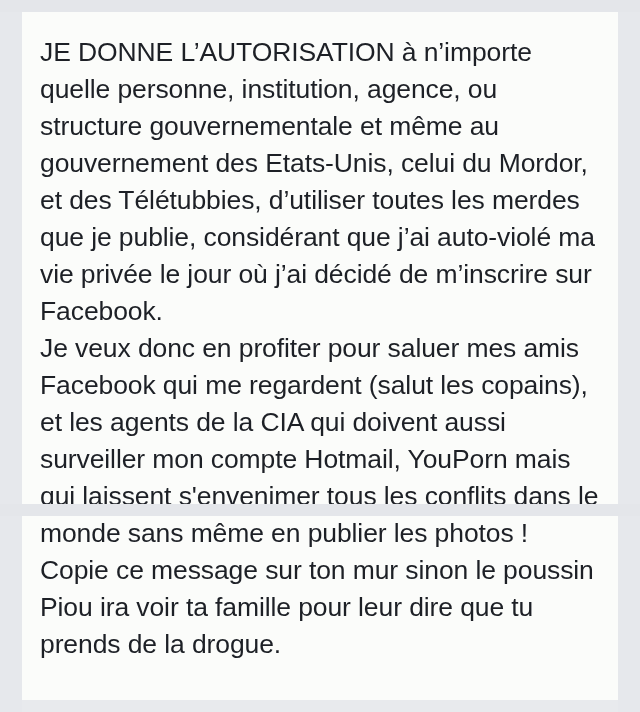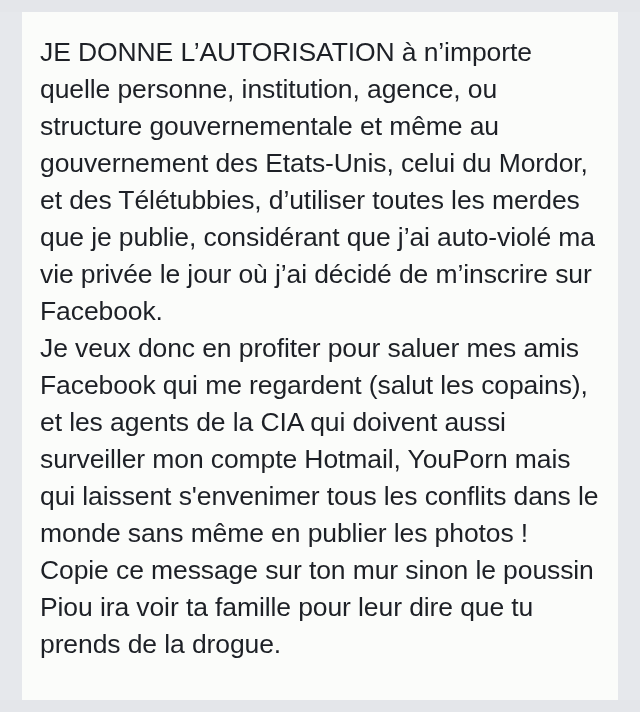--- a/index.html
+++ b/index.html
@@ -9,21 +9,21 @@
   body {
     width: 640px;
     height: 712px;
     background: #e8eaed;
     font-family: "Liberation Sans", sans-serif;
     overflow: hidden;
   }
   .screen {
     position: relative;
     width: 640px;
-    height: 712px;
+    height: 516px;
     background: #e8eaed;
     box-sizing: border-box;
   }
   .top-strip {
     position: absolute;
     top: 0;
     left: 0;
     width: 640px;
     height: 12px;
     background: #e4e6ea;

